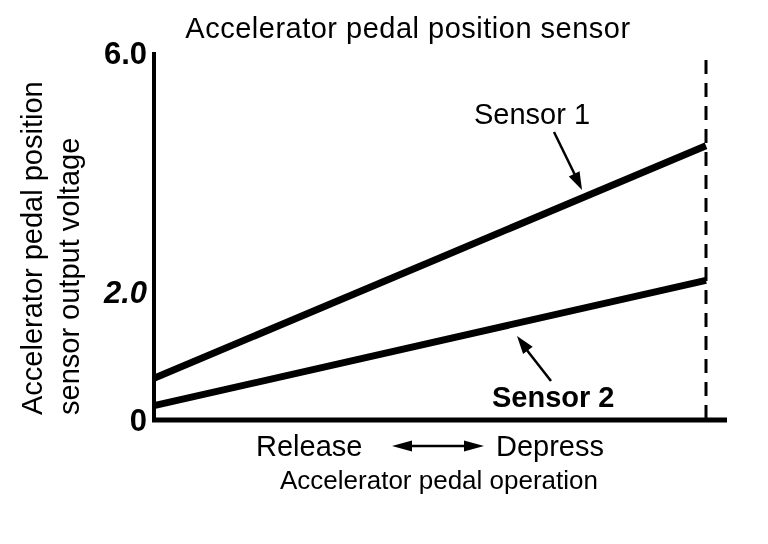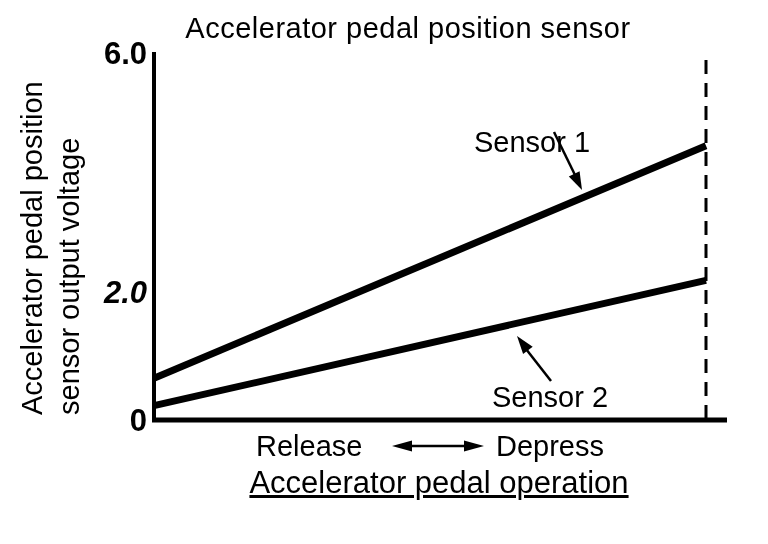--- a/index.html
+++ b/index.html
@@ -35,30 +35,29 @@
     text-align: right;
     font-size: 31px;
     font-weight: bold;
     line-height: 34px;
   }
   .ytick-6 { top: 37px; }
   .ytick-4 { top: 162px; }
   .ytick-2 { top: 276px; font-style: italic; }
   .ytick-0 { top: 404px; }
   .series-label { font-size: 29px; }
-  .sensor1-label { left: 474px; top: 98px; margin-top: 28px; }
-  .sensor2-label { left: 492px; top: 381px; }
+  .sensor1-label { left: 474px; top: 98px; }
+  .sensor2-label { left: 492px; top: 381px; font-weight: bold; }
   .x-dir-label { font-size: 29px; top: 430px; }
   .release-label { left: 256px; }
   .depress-label { left: 496px; }
   .x-axis-label {
     left: 439px; top: 465px;
     transform: translateX(-50%);
-    font-size: 31px;
-    text-decoration: underline;
+    font-size: 26px;
   }
   svg#plot-lines {
     position: absolute;
     left: 0; top: 0;
     pointer-events: none;
   }
 </style>
 </head>
 <body>
 

